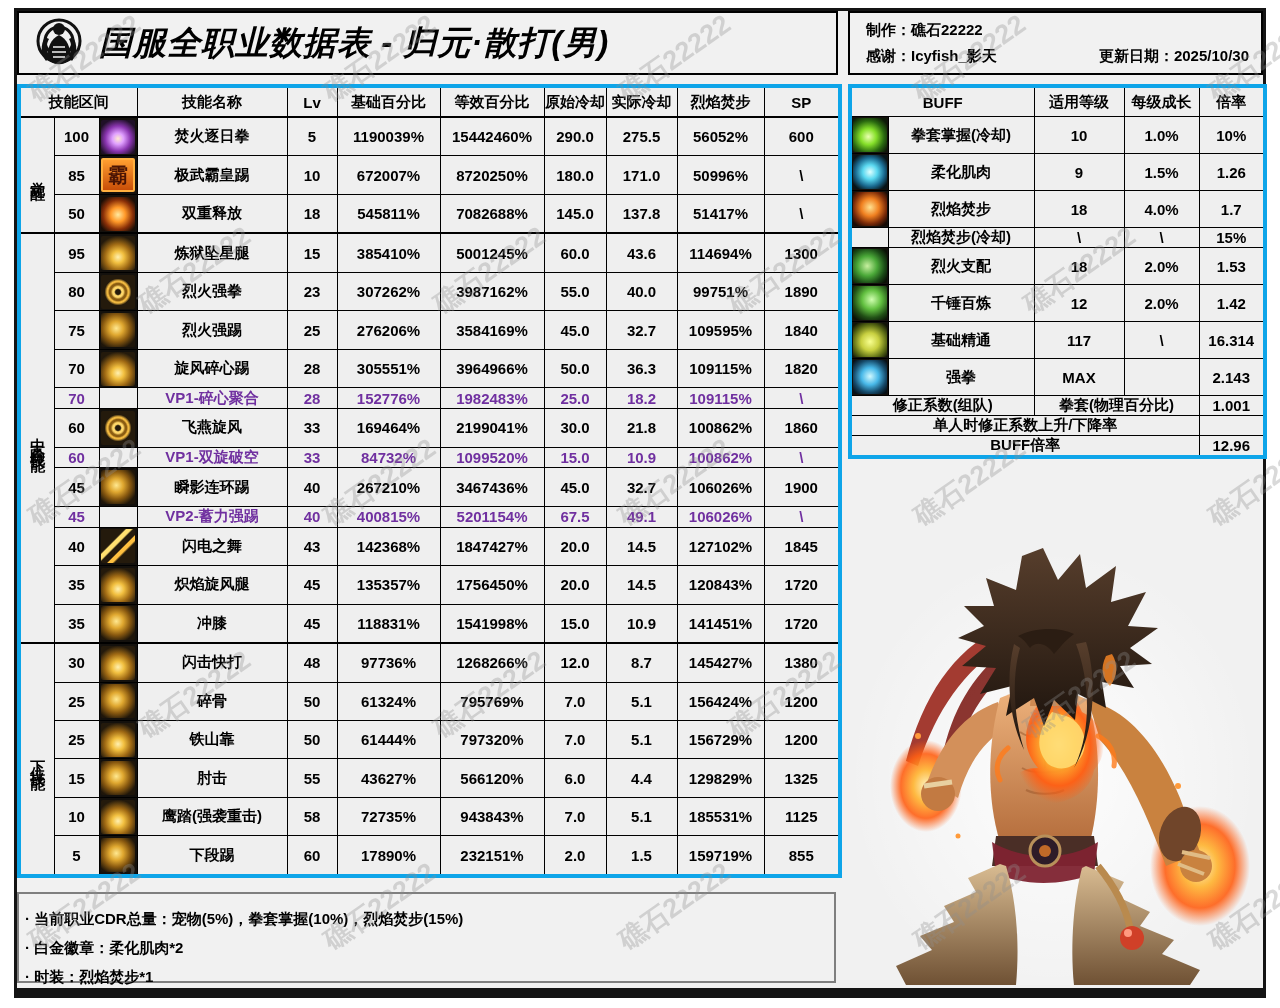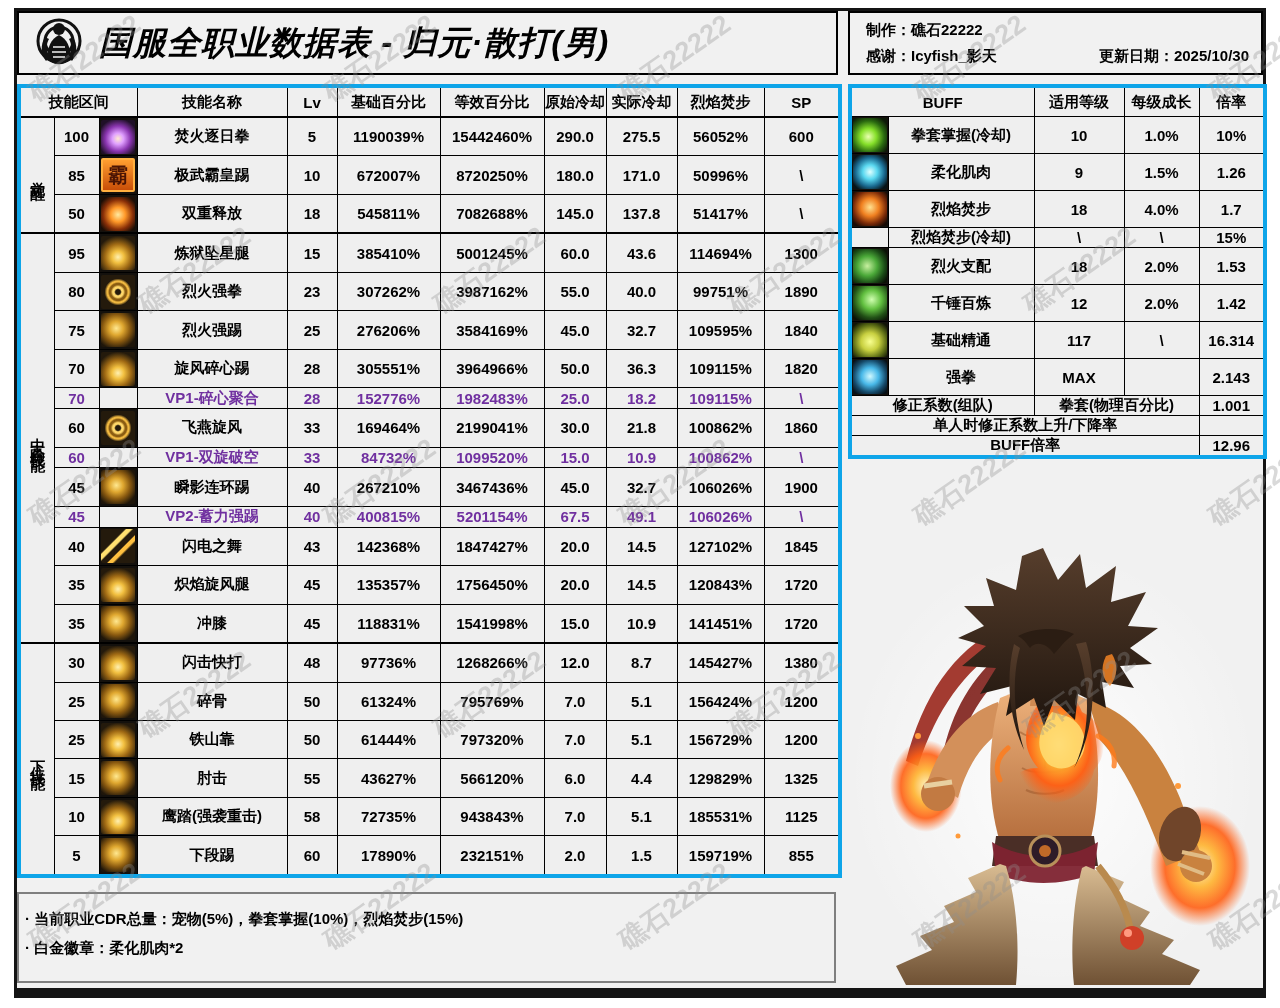--- a/index.html
+++ b/index.html
@@ -508,20 +508,21 @@
         <tr>
           <td colspan="4">BUFF倍率</td>
           <td>12.96</td>
         </tr>
       </tbody>
   </table>
 
   <div class="abs notes-box" id="notesBox">
       <div class="note-line">· 当前职业CDR总量：宠物(5%)，拳套掌握(10%)，烈焰焚步(15%)</div>
       <div class="note-line">· 白金徽章：柔化肌肉*2</div>
+      <div class="note-line">· 时装：烈焰焚步*1</div>
     </div>
 
   <div class="abs char-wrap">
     <svg width="415" height="449" viewBox="0 0 415 449">
       <defs>
         <radialGradient id="gFlame" cx="50%" cy="50%" r="50%">
           <stop offset="0%" stop-color="#fff2b8"></stop>
             <stop offset="35%" stop-color="#ffb32e"></stop>
           <stop offset="70%" stop-color="#ff5f14"></stop>
             <stop offset="100%" stop-color="#ff5f14" stop-opacity="0"></stop>

